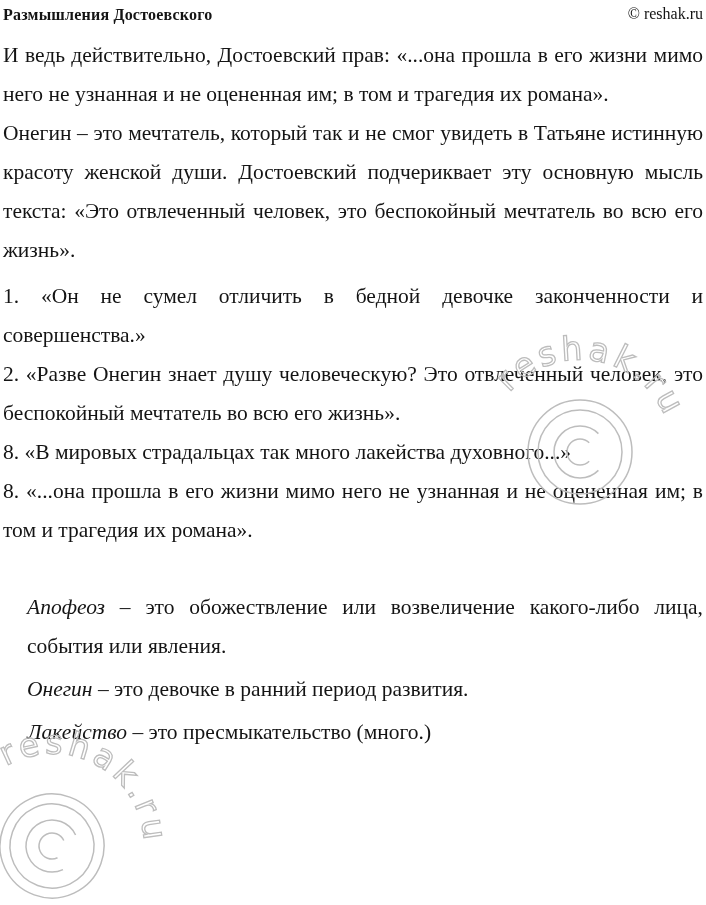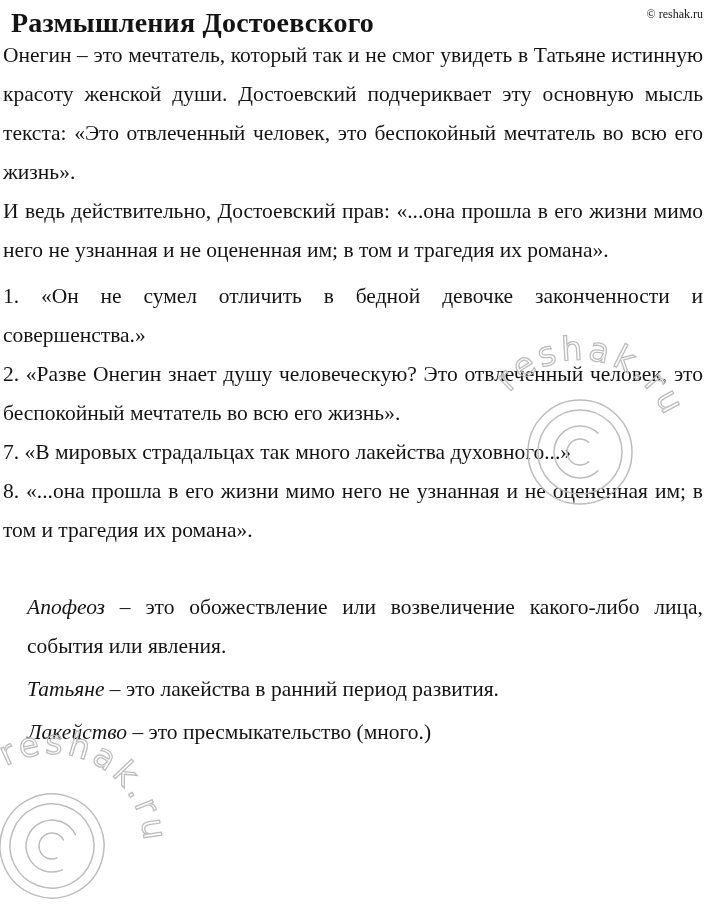--- a/index.html
+++ b/index.html
@@ -18,28 +18,28 @@
     padding: 2px 3px 0 3px;
   }
   .titlebar {
     display: flex;
     justify-content: space-between;
     align-items: flex-start;
     height: 30px;
     margin-bottom: 4px;
   }
   .doc-title {
-    font-size: 28px;
+    font-size: 16px;
     font-weight: bold;
-    margin: 8px;
+    margin: 0;
     line-height: 26px;
     letter-spacing: 0.2px;
   }
   .copyright {
-    font-size: 12px;
+    font-size: 16px;
     line-height: 24px;
     white-space: nowrap;
   }
   .essay p {
     margin: 0;
     text-align: justify;
   }
   .quotes { margin-top: 7px; }
   .definitions { margin-top: 38px; margin-left: 24px; }
   .definitions p + p { margin-top: 4px; }
@@ -70,33 +70,33 @@
 <body>
 
 <div class="page">
 
   <header class="titlebar">
     <h1 class="doc-title">Размышления Достоевского</h1>
     <span class="copyright">© reshak.ru</span>
   </header>
 
   <main class="essay">
+    <p>И ведь действительно, Достоевский прав: «...она прошла в его жизни мимо него не узнанная и не оцененная им; в том и трагедия их романа».</p>
     <p>Онегин – это мечтатель, который так и не смог увидеть в Татьяне истинную красоту женской души. Достоевский подчериквает эту основную мысль текста: «Это отвлеченный человек, это беспокойный мечтатель во всю его жизнь».</p>
-    <p>И ведь действительно, Достоевский прав: «...она прошла в его жизни мимо него не узнанная и не оцененная им; в том и трагедия их романа».</p>
 
     <div class="quotes">
       <p>1. «Он не сумел отличить в бедной девочке законченности и совершенства.»</p>
       <p>2. «Разве Онегин знает душу человеческую? Это отвлеченный человек, это беспокойный мечтатель во всю его жизнь».</p>
-      <p>7. «В мировых страдальцах так много лакейства духовного...»</p>
+      <p>8. «В мировых страдальцах так много лакейства духовного...»</p>
       <p>8. «...она прошла в его жизни мимо него не узнанная и не оцененная им; в том и трагедия их романа».</p>
     </div>
 
     <div class="definitions">
       <p><i>Апофеоз</i><span> – это обожествление или возвеличение какого-либо лица, события или явления.</span></p>
-      <p><i>Татьяне</i><span> – это лакейства в ранний период развития.</span></p>
+      <p><i>Онегин</i><span> – это девочке в ранний период развития.</span></p>
       <p><i>Лакейство</i><span> – это пресмыкательство (много.)</span></p>
     </div>
   </main>
 
   <svg class="wm wm1" width="280" height="280" viewBox="0 0 280 280" xmlns="http://www.w3.org/2000/svg" xmlns:xlink="http://www.w3.org/1999/xlink" aria-hidden="true">
     <defs>
       <path id="wmArc1" d="M 69.5 80.8 A 92 92 0 1 1 205 205"></path>
     </defs>
     <g>
       <circle class="stroke" cx="140" cy="140" r="52"></circle>

